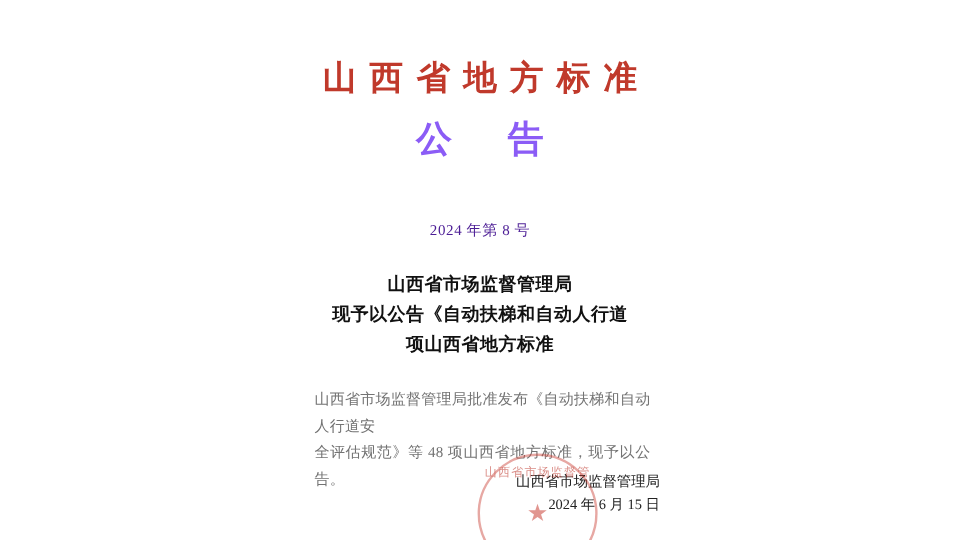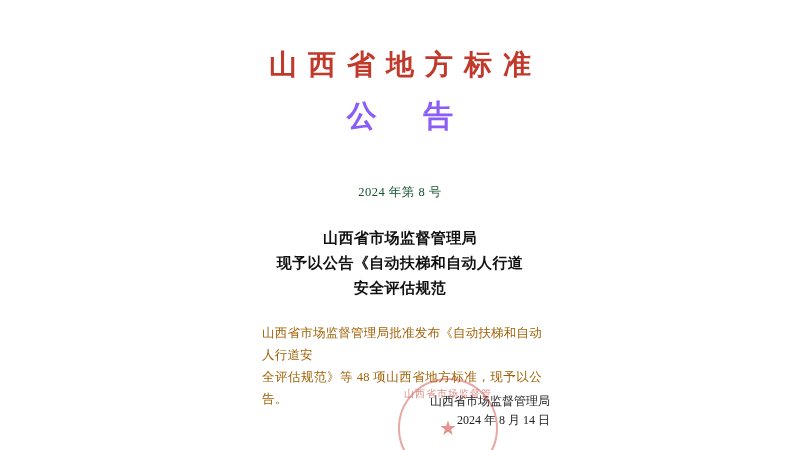--- a/index.html
+++ b/index.html
@@ -65,21 +65,21 @@
     font-family: "DejaVu Serif", "Liberation Serif", serif;
     font-weight: 600;
   }
 
   .doc-number {
     position: absolute;
     top: 180px;
     left: 0;
     width: 800px;
     text-align: center;
-    color: #14532d;
+    color: #4c1d95;
     font-size: 12.5px;
     letter-spacing: 0.5px;
   }
 
   .headline {
     position: absolute;
     top: 222px;
     left: 0;
     width: 800px;
     text-align: center;
@@ -89,21 +89,21 @@
     font-weight: bold;
     letter-spacing: 0.4px;
   }
   .headline .line { display: block; }
 
   .body-text {
     position: absolute;
     top: 318px;
     left: 262px;
     width: 280px;
-    color: #a16207;
+    color: #737373;
     font-size: 12.5px;
     line-height: 22px;
     letter-spacing: 0.2px;
     text-align: justify;
   }
   .body-text .line { display: block; }
 
   .signature {
     position: absolute;
     top: 388px;
@@ -158,31 +158,31 @@
 
     <div class="title-main">山西省地方标准</div>
 
     <div class="title-sub">公  告</div>
 
     <div class="doc-number">2024 年第 8 号</div>
 
     <div class="headline">
       <span class="line">山西省市场监督管理局</span>
       <span class="line">现予以公告《自动扶梯和自动人行道</span>
-      <span class="line">安全评估规范</span>
+      <span class="line">项山西省地方标准</span>
     </div>
 
     <div class="body-text">
       <span class="line">山西省市场监督管理局批准发布《自动扶梯和自动人行道安</span>
       <span class="line">全评估规范》等 48 项山西省地方标准，现予以公告。</span>
     </div>
 
     <div class="signature">
       <span class="line">山西省市场监督管理局</span>
-      <span class="line">2024 年 8 月 14 日</span>
+      <span class="line">2024 年 6 月 15 日</span>
     </div>
 
     <div class="seal">
       <span class="seal-top-text">山西省市场监督管</span>
       <span class="seal-star">★</span>
 
     </div>
 
   </div>
 </div>

